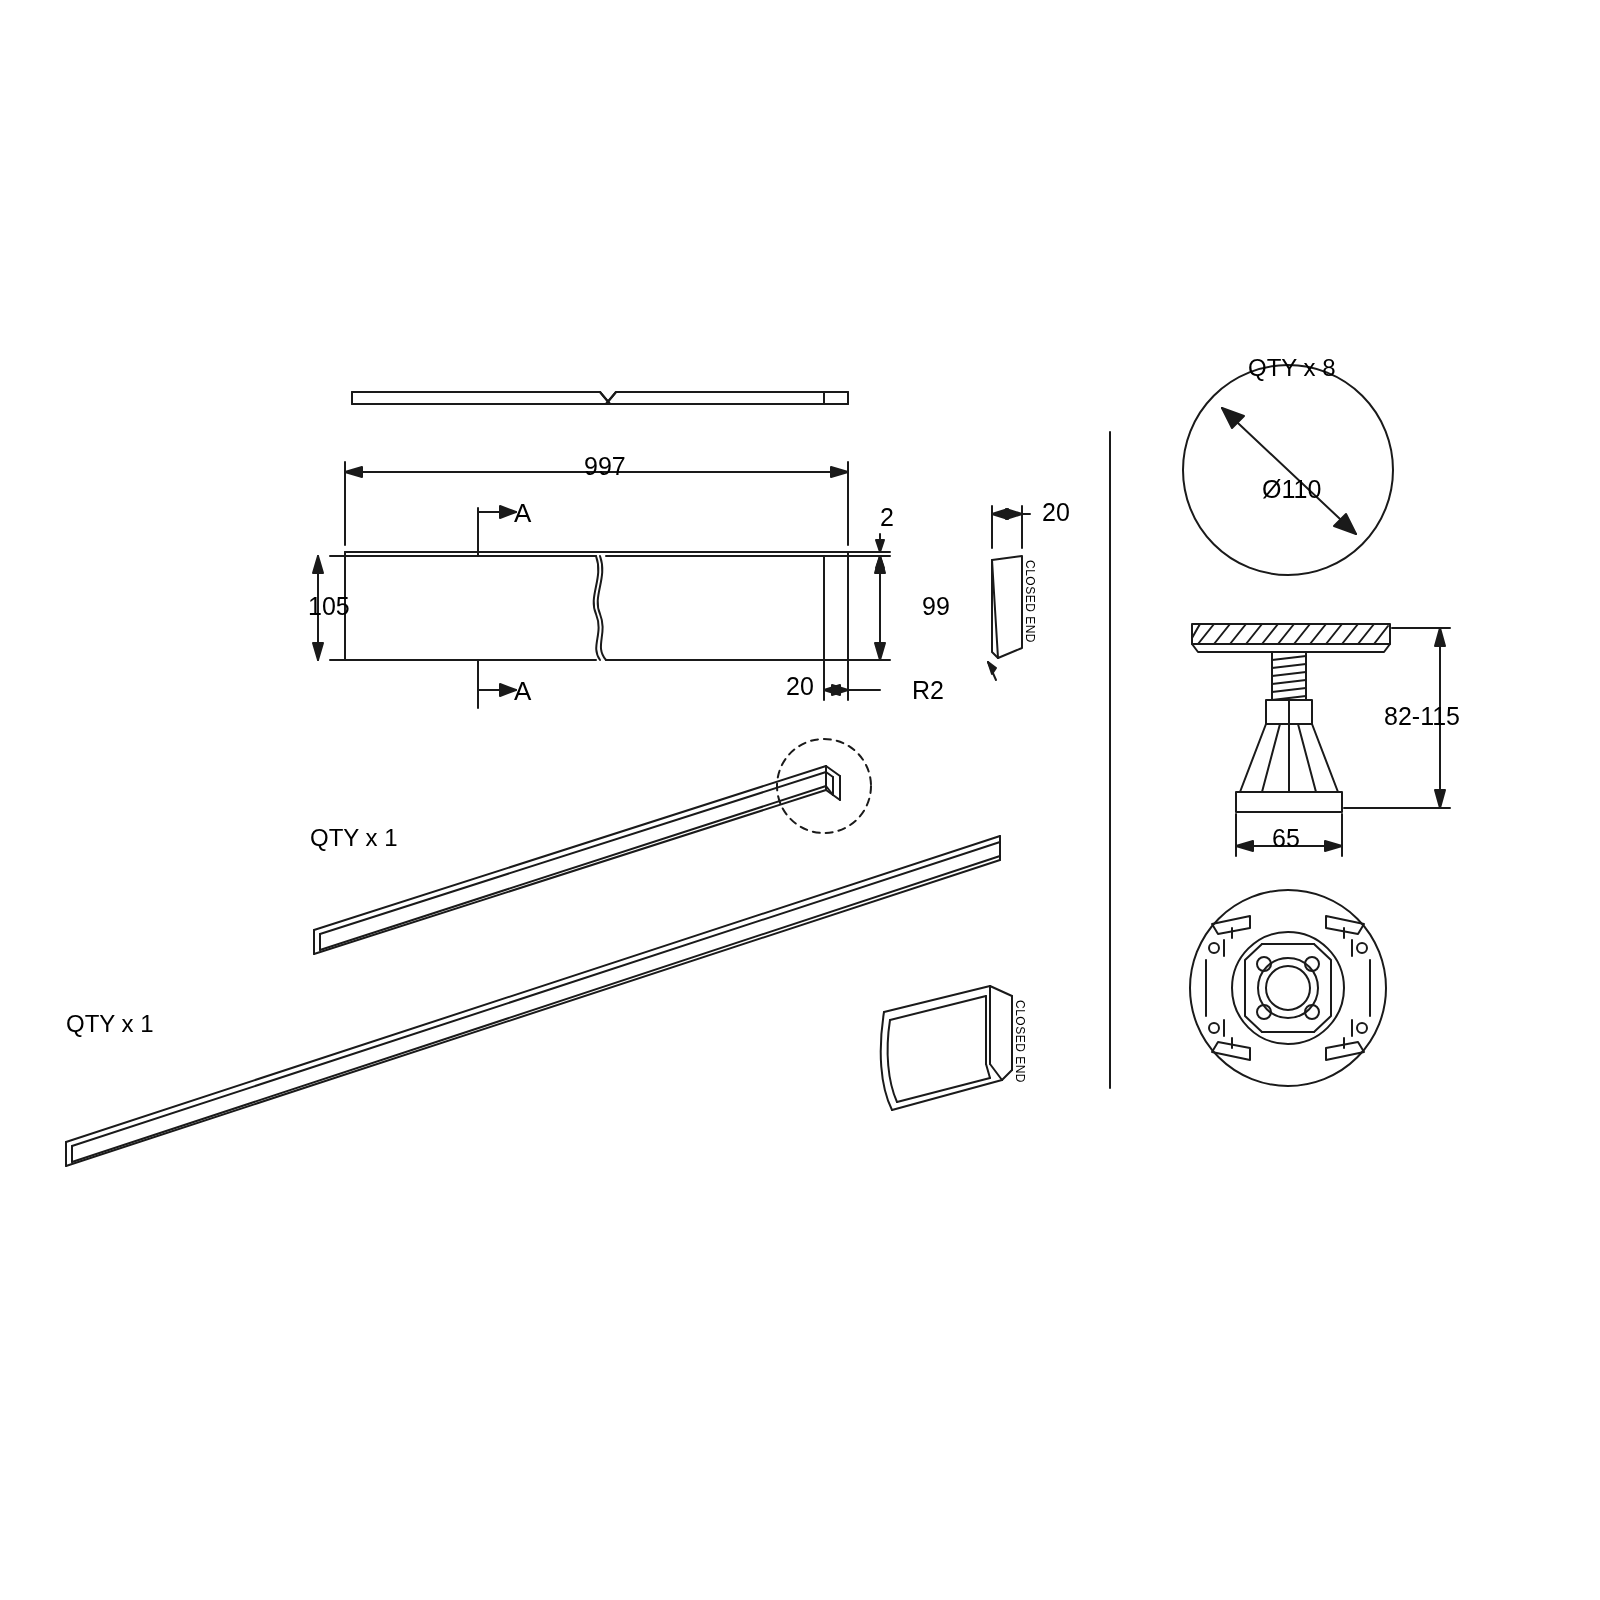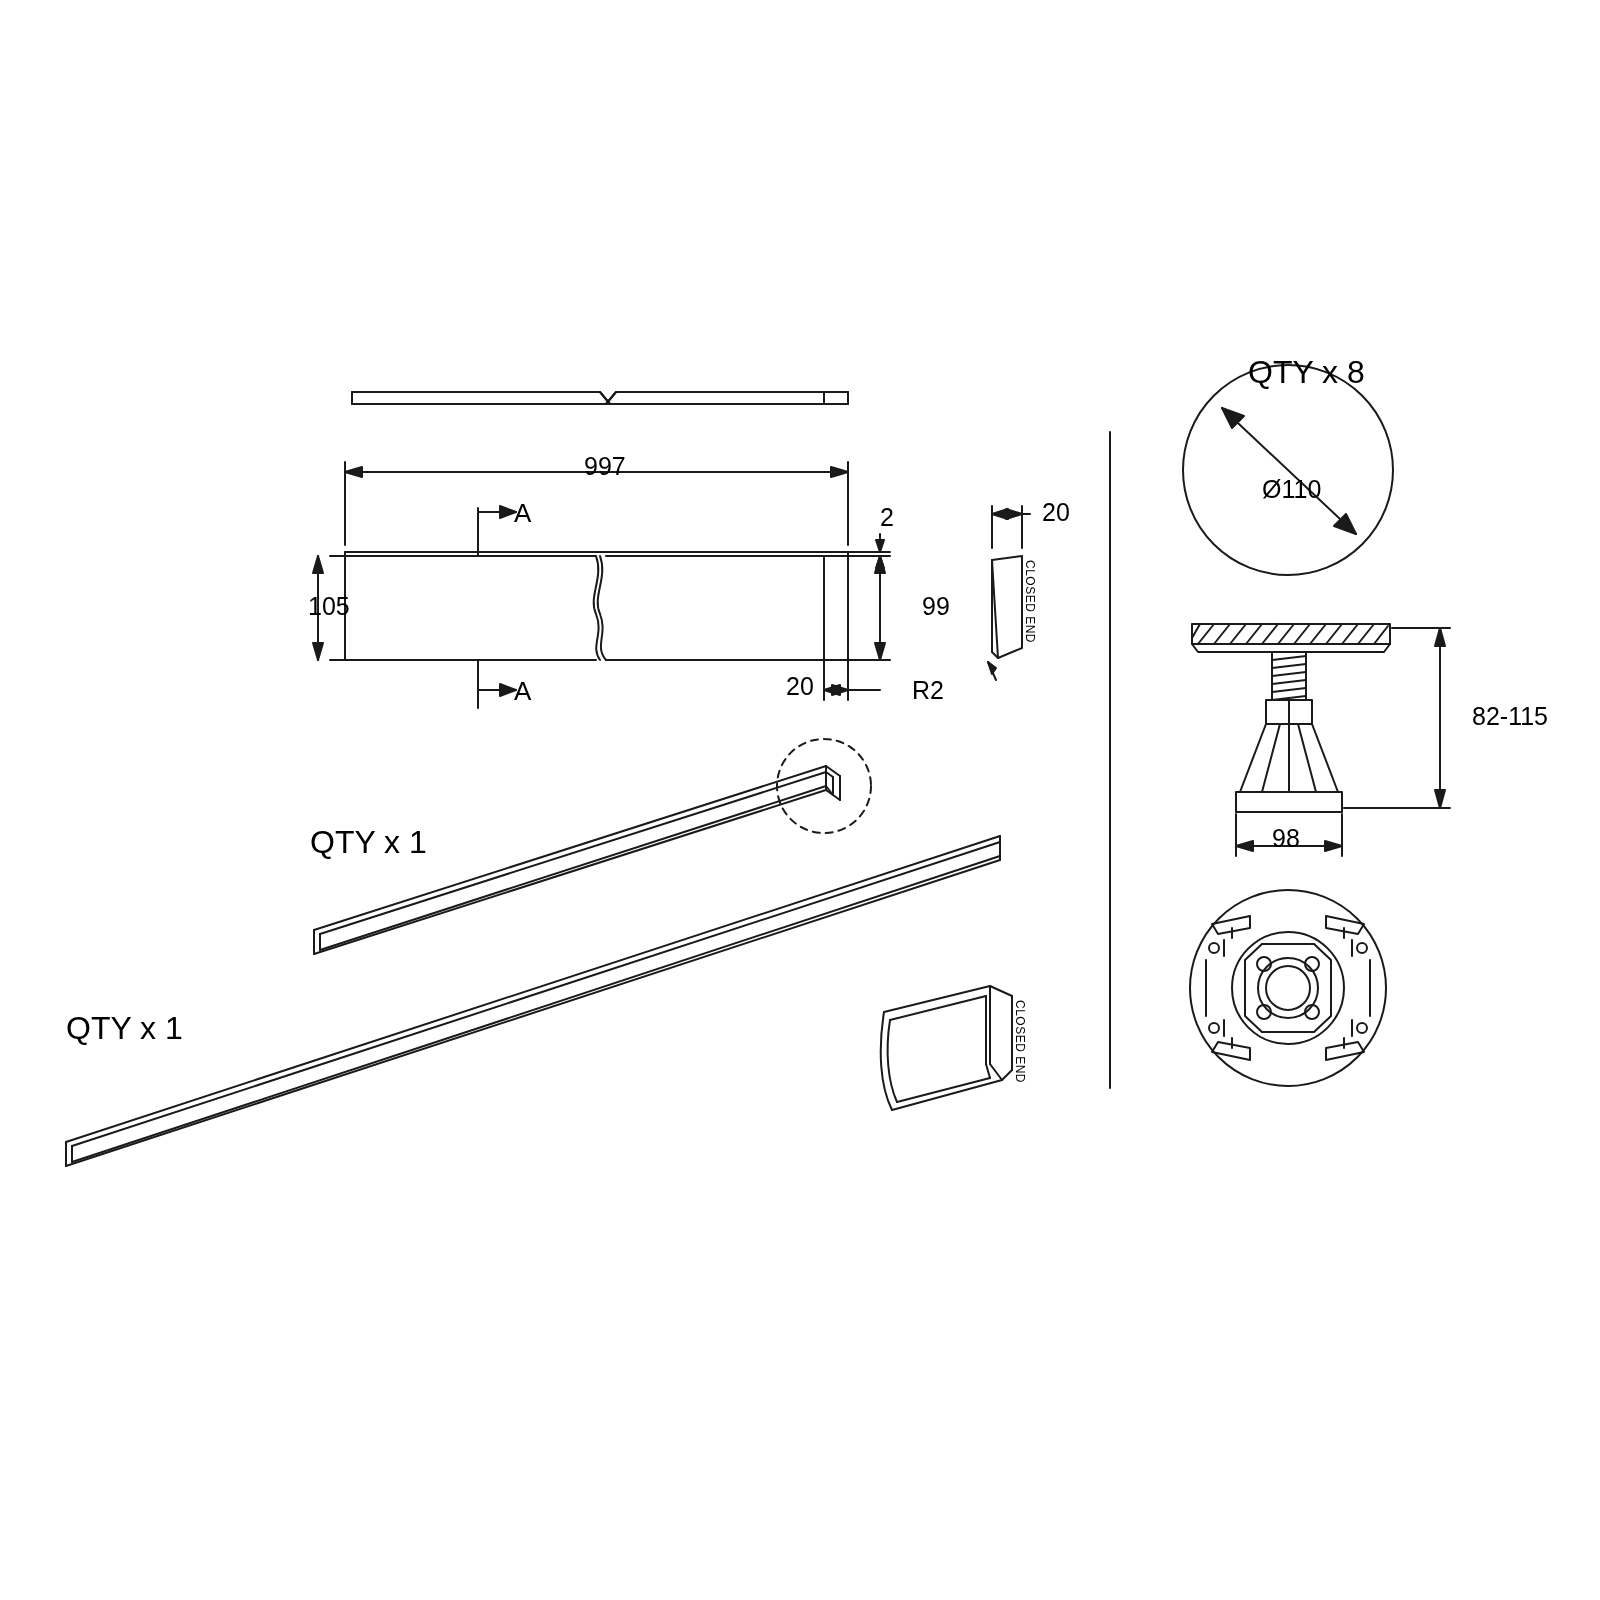--- a/index.html
+++ b/index.html
@@ -30,21 +30,21 @@
     position: absolute;
     font-family: "Liberation Sans", sans-serif;
     color: #000000;
     white-space: nowrap;
     line-height: 1;
   }
   .lbl-dim {
     font-size: 25px;
   }
   .lbl-qty {
-    font-size: 32px;
+    font-size: 24px;
   }
   .lbl-small {
     font-size: 12px;
     letter-spacing: 0.5px;
   }
   .lbl-sec {
     font-size: 26px;
   }
   .vert {
     transform-origin: left top;
@@ -322,17 +322,17 @@
   <div class="lbl lbl-small vert" style="left:1026px; top:1000px; transform: rotate(90deg);">CLOSED END</div>
 
   <div class="lbl lbl-qty" style="left:310px; top:826px;">QTY x 1</div>
 
   <div class="lbl lbl-qty" style="left:66px; top:1012px;">QTY x 1</div>
 
   <div class="lbl lbl-qty" style="left:1248px; top:356px;">QTY x 8</div>
 
   <div class="lbl lbl-dim" style="left:1262px; top:477px;">Ø110</div>
 
-  <div class="lbl lbl-dim" style="left:1472px; top:704px;text-align:right;">82-115</div>
-
-  <div class="lbl lbl-dim" style="left:1272px; top:826px;">98</div>
+  <div class="lbl lbl-dim" style="left:1384px; top:704px;text-align:right;">82-115</div>
+
+  <div class="lbl lbl-dim" style="left:1272px; top:826px;">65</div>
 
 </div>
 
 </body></html>

